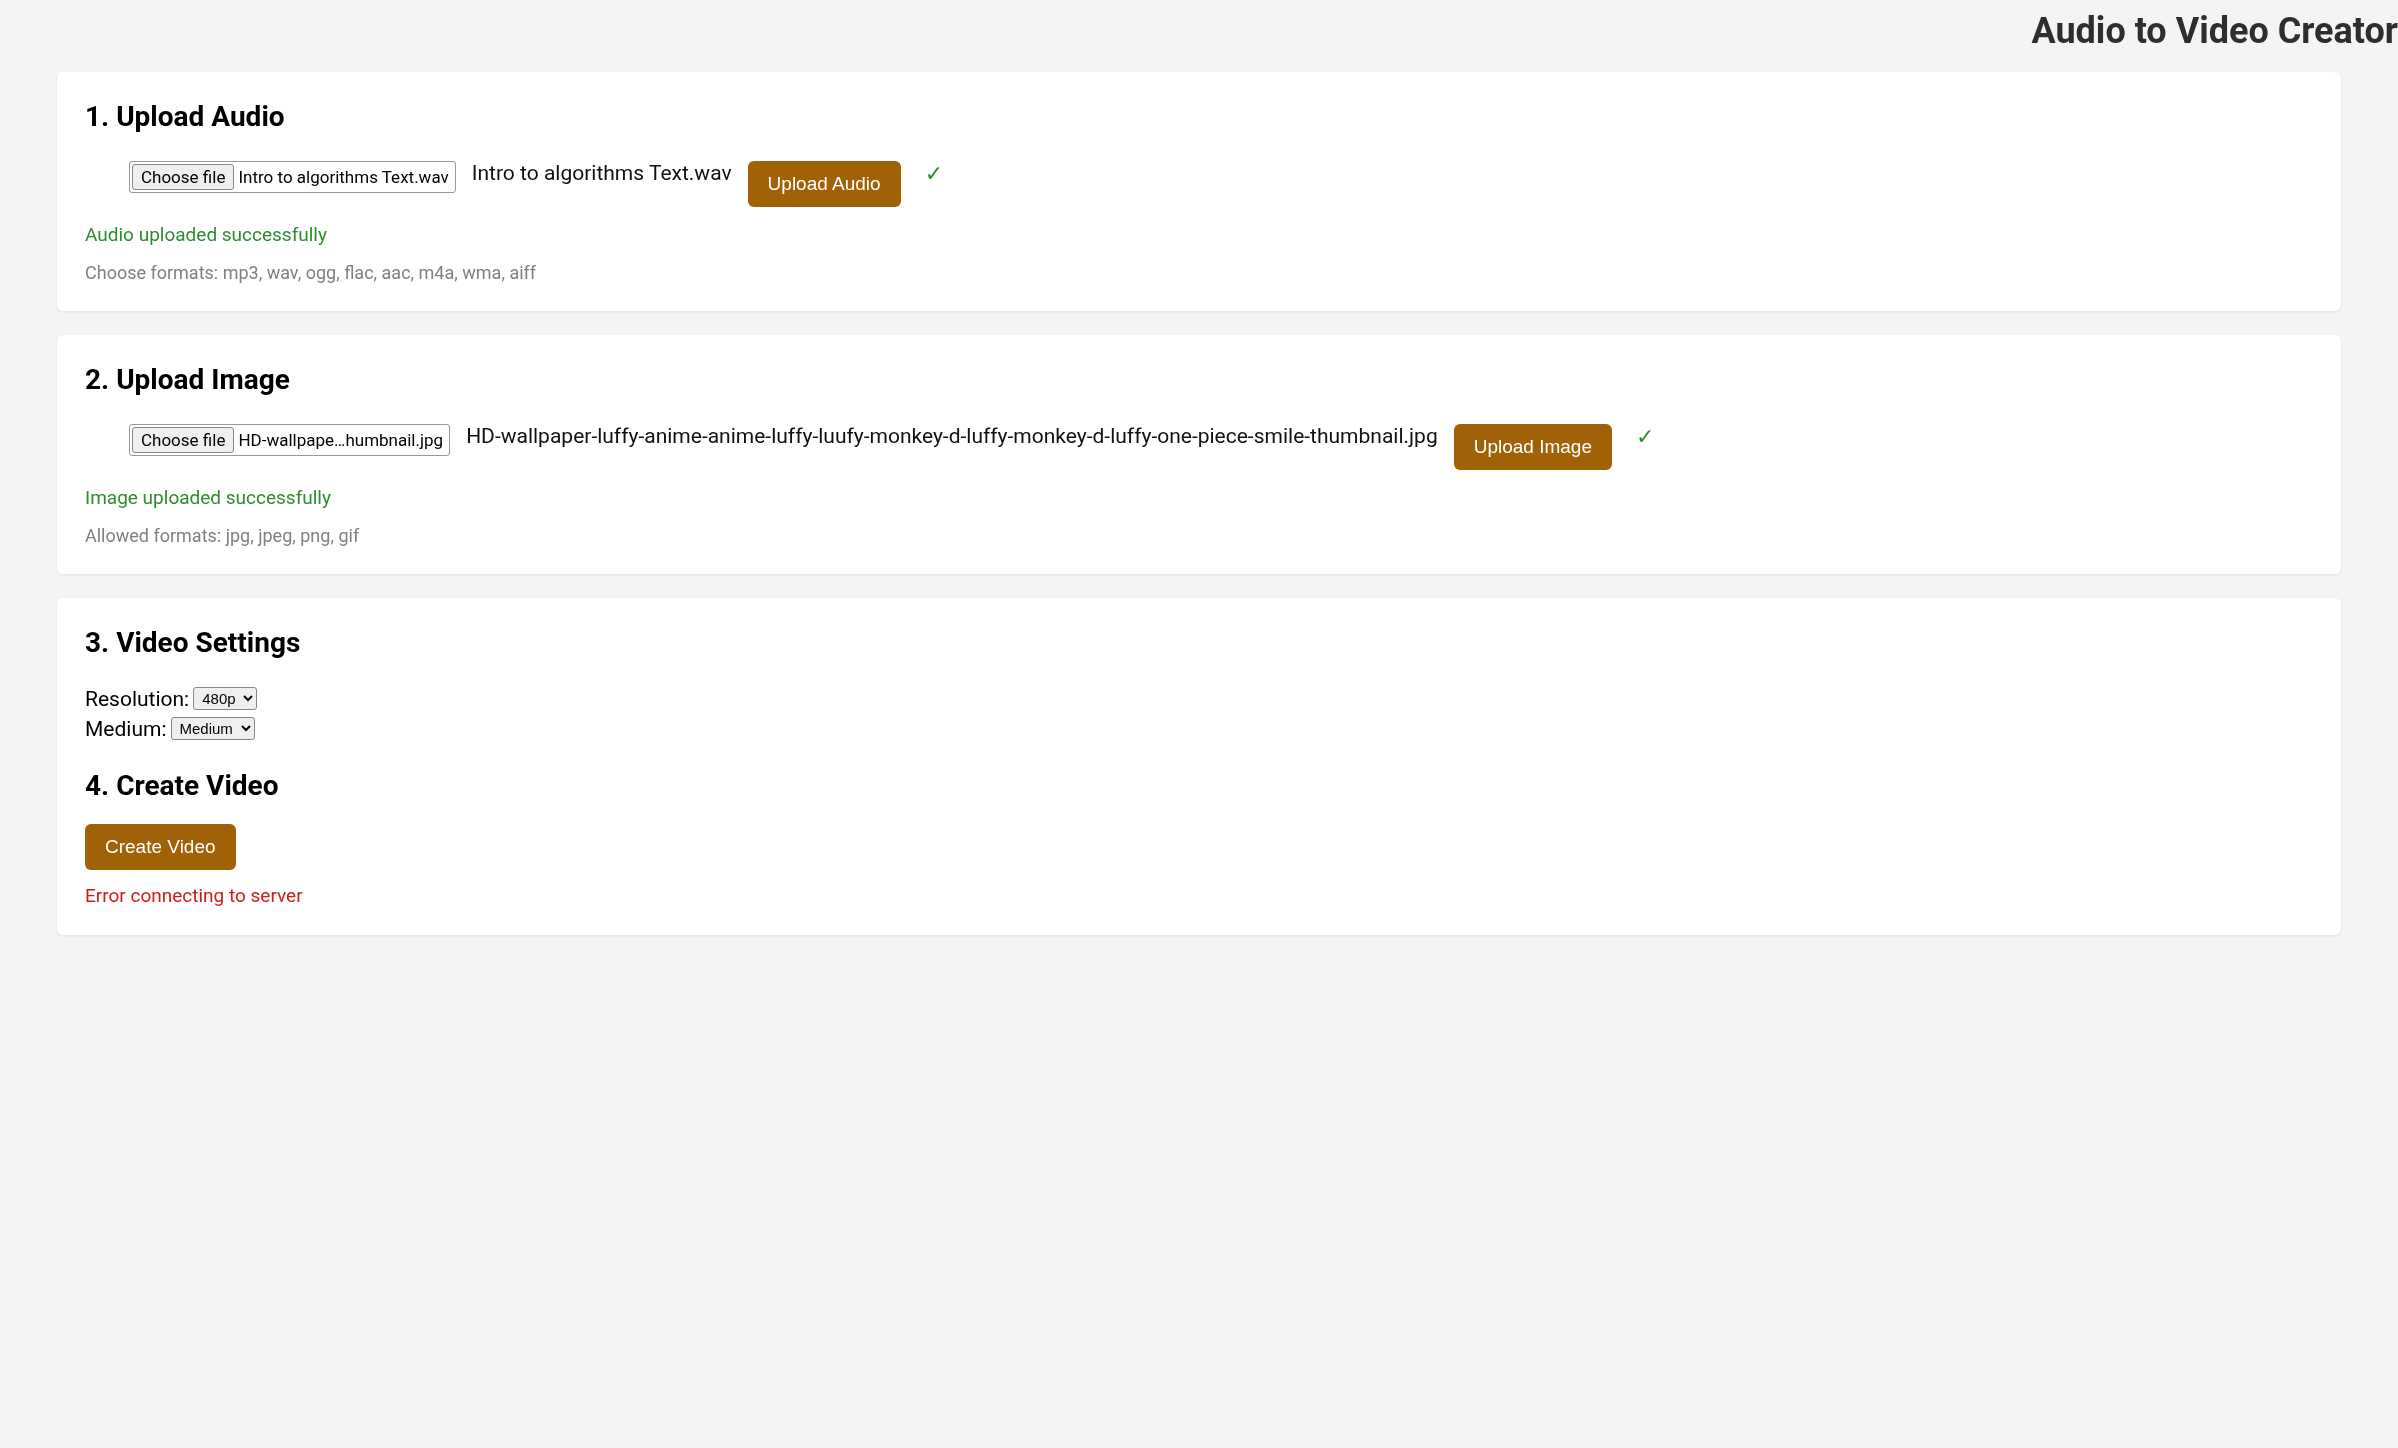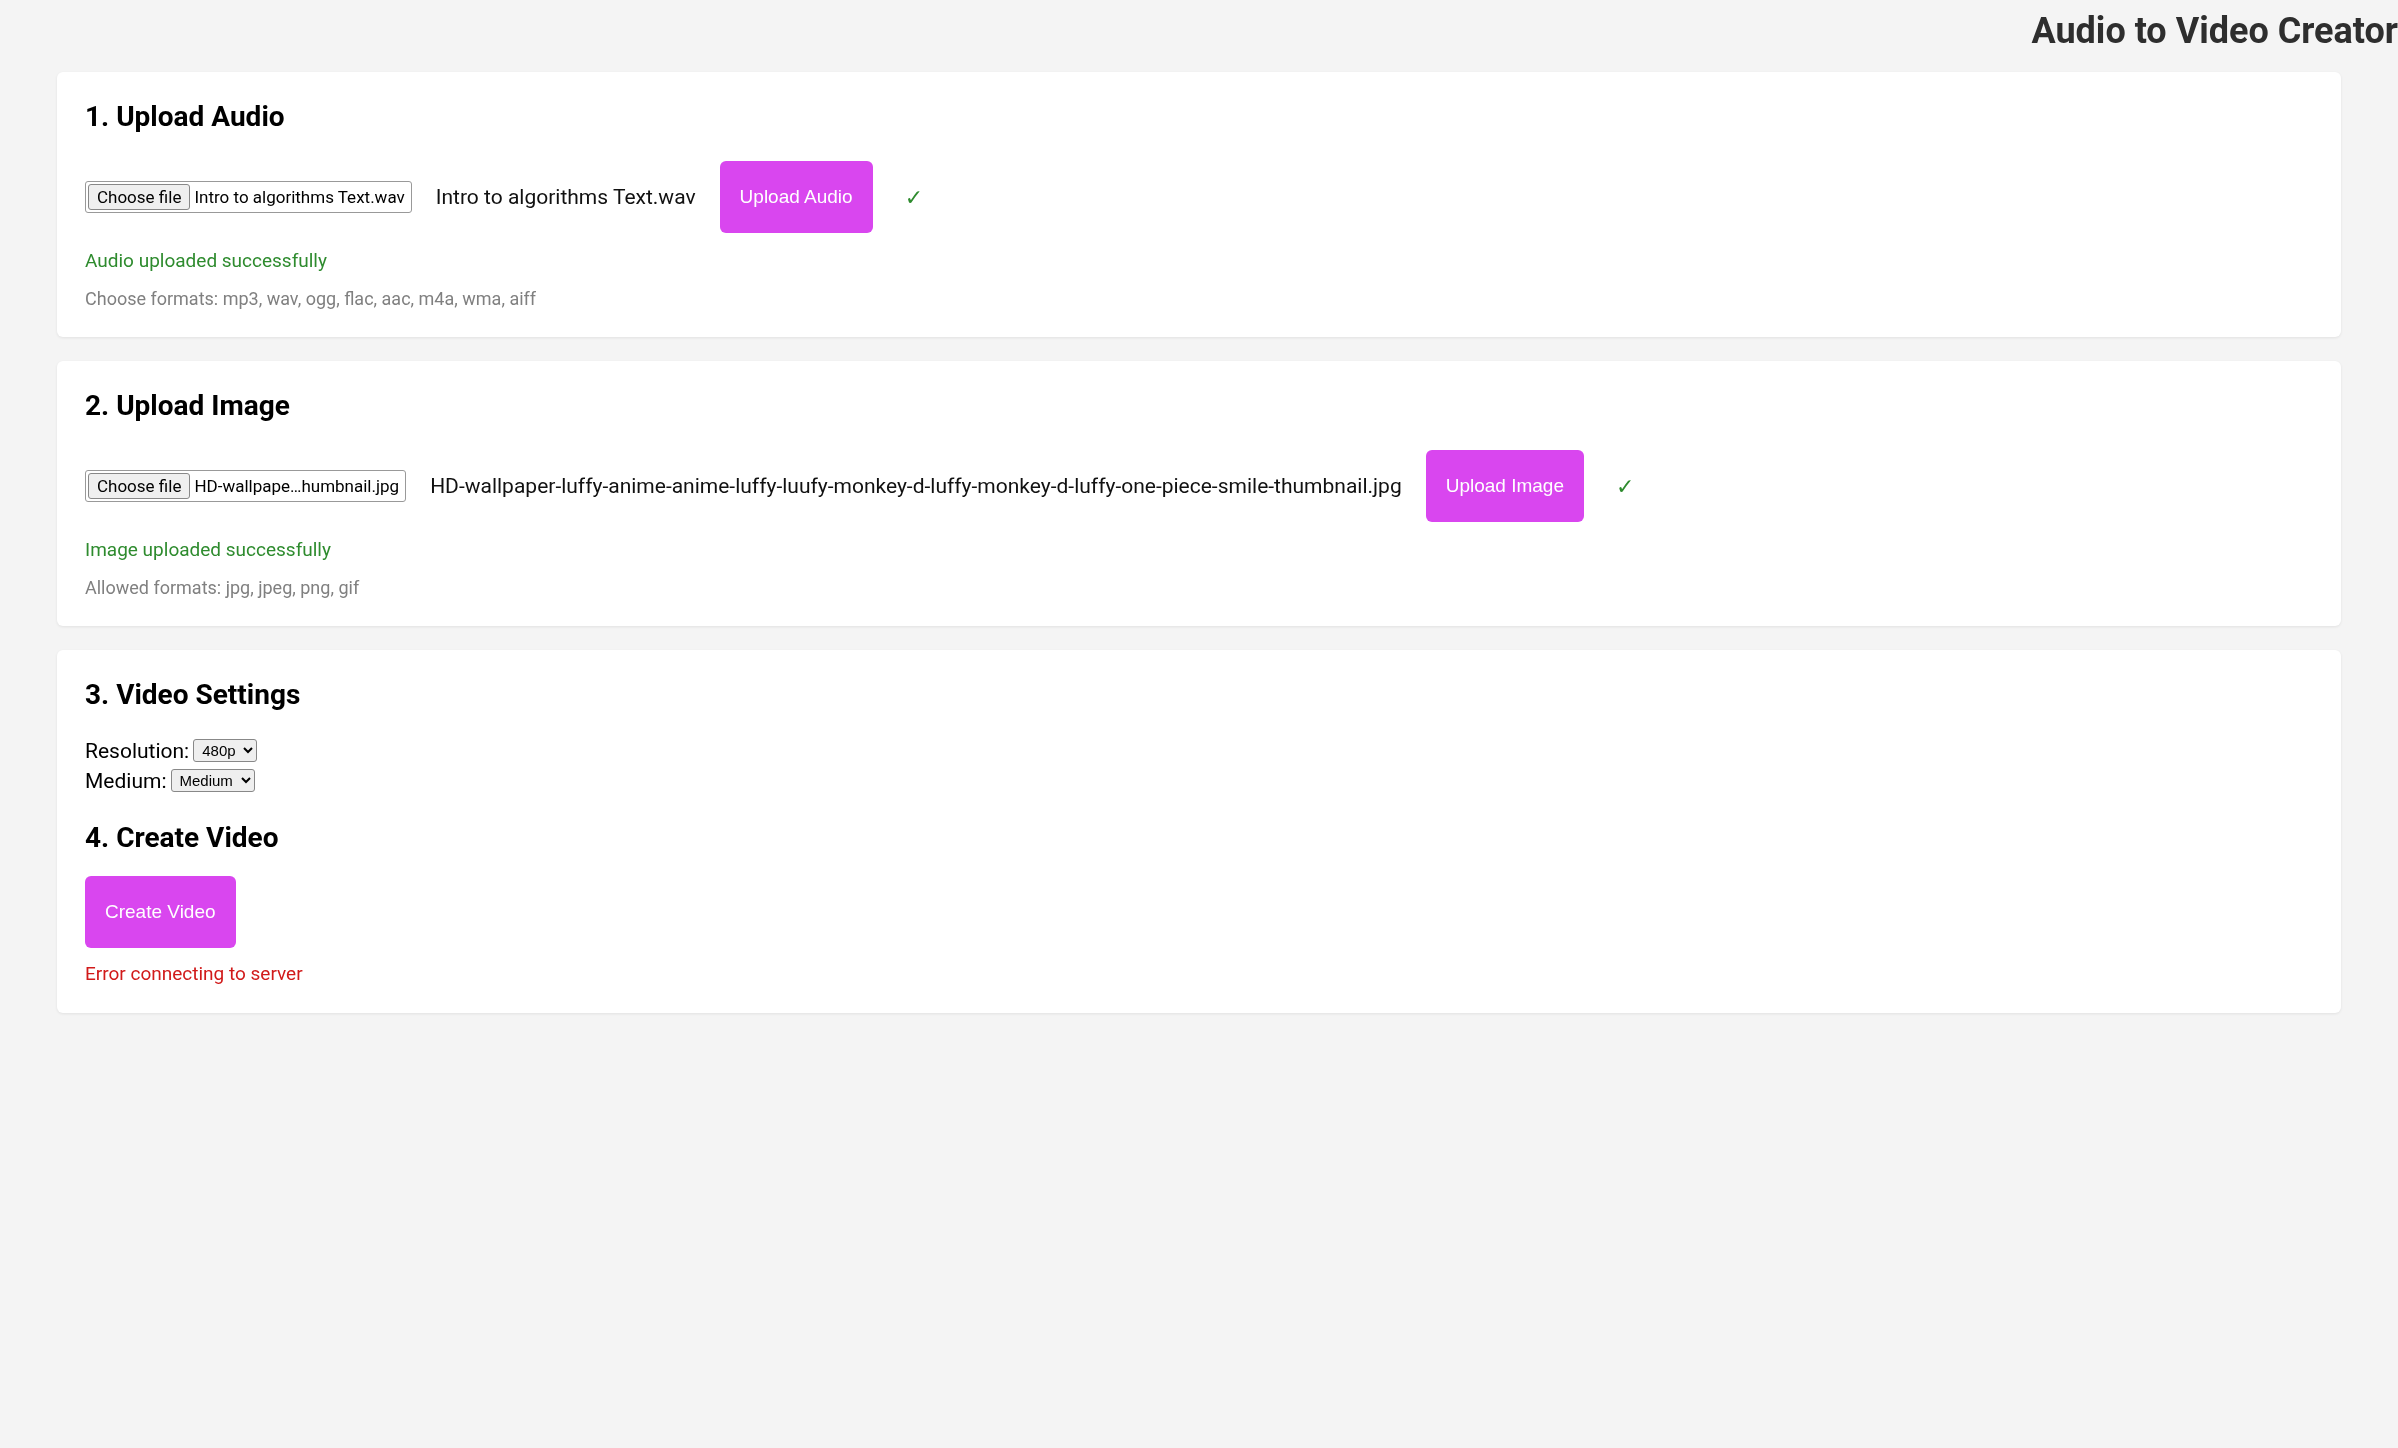--- a/index.html
+++ b/index.html
@@ -32,24 +32,25 @@
       padding: 28px 28px 28px 28px;
       margin-bottom: 24px;
     }
     .section-heading {
       font-size: 28px;
       font-weight: 700;
       margin-bottom: 28px;
     }
     .row {
       display: flex;
-      align-items: center;
+      align-items: flex-start;
       flex-wrap: wrap;
-      gap: 24px;
+      gap: 16px;
       margin-bottom: 16px;
+      margin-left: 44px;
     }
     .file-input-wrap {
       display: inline-flex;
       align-items: center;
       border: 1px solid #999;
       border-radius: 3px;
       padding: 2px 6px 2px 2px;
       background: #fff;
       font-size: 17px;
       color: #000;
@@ -64,25 +65,25 @@
       color: #000;
     }
     .file-input-name {
       margin-left: 4px;
     }
     .selected-filename {
       font-size: 21px;
       color: #111;
     }
     .dark-btn {
-      background: #d946ef;
+      background: #a16207;
       color: #fff;
       border: none;
       border-radius: 6px;
-      padding: 25px 20px;
+      padding: 12px 20px;
       font-size: 19px;
       cursor: pointer;
     }
     .check-icon {
       color: #2e8b2e;
       font-size: 22px;
       margin-left: 8px;
     }
     .success-msg {
       color: #2e8b2e;

